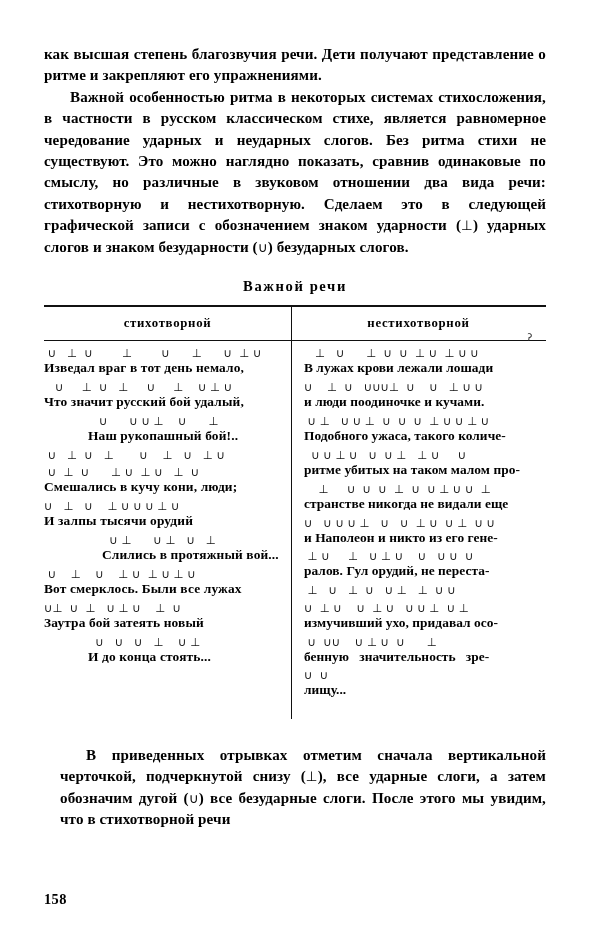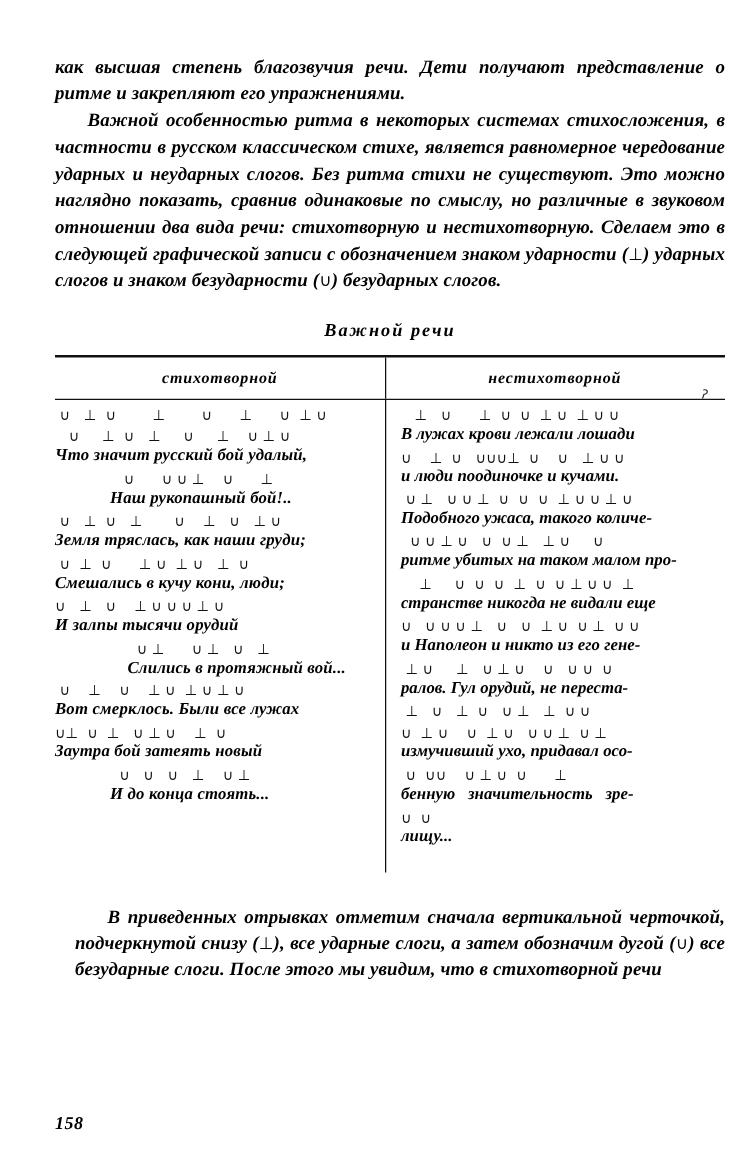--- a/index.html
+++ b/index.html
@@ -15,22 +15,21 @@
     color: #000000;
     overflow: hidden;
     position: relative;
   }
   .page {
     position: absolute;
     left: 0; top: 0;
     width: 600px;
     height: 934px;
     box-sizing: border-box;
-    padding: 44px 20px 0 44px;
-    font-style: italic;
+    padding: 44px 54px 0 44px;
   }
 
   
   .prose {
     font-size: 15.1px;
     line-height: 21.4px;
     text-align: justify;
     text-justify: inter-word;
     letter-spacing: 0.1px;
     font-weight: 600;
@@ -180,32 +179,32 @@
     <div class="rule thin"></div>
 
     <div class="body-row">
       <div class="artifact">ʔ</div>
       <div class="divider"></div>
 
       <div class="cell-inner cell-left col-left">
         <div id="left-lines">
             <div class="scan-line">
               <div class="marks"> ∪   ⊥  ∪        ⊥        ∪      ⊥      ∪  ⊥ ∪</div>
+              <div class="words">Изведал враг в тот день немало,</div>
             </div>
             <div class="scan-line">
               <div class="marks">   ∪     ⊥  ∪   ⊥     ∪     ⊥    ∪ ⊥ ∪</div>
               <div class="words">Что значит русский бой удалый,</div>
             </div>
             <div class="scan-line indent-1">
               <div class="marks">   ∪      ∪ ∪ ⊥    ∪      ⊥</div>
               <div class="words">Наш рукопашный бой!..</div>
             </div>
             <div class="scan-line">
               <div class="marks"> ∪   ⊥  ∪   ⊥       ∪    ⊥   ∪   ⊥ ∪</div>
-              <div class="words">Земля тряслась, как наши груди;</div>
             </div>
             <div class="scan-line">
               <div class="marks"> ∪  ⊥  ∪      ⊥ ∪  ⊥ ∪   ⊥  ∪</div>
               <div class="words">Смешались в кучу кони, люди;</div>
             </div>
             <div class="scan-line">
               <div class="marks">∪   ⊥   ∪    ⊥ ∪ ∪ ∪ ⊥ ∪</div>
               <div class="words">И залпы тысячи орудий</div>
             </div>
             <div class="scan-line indent-2">

